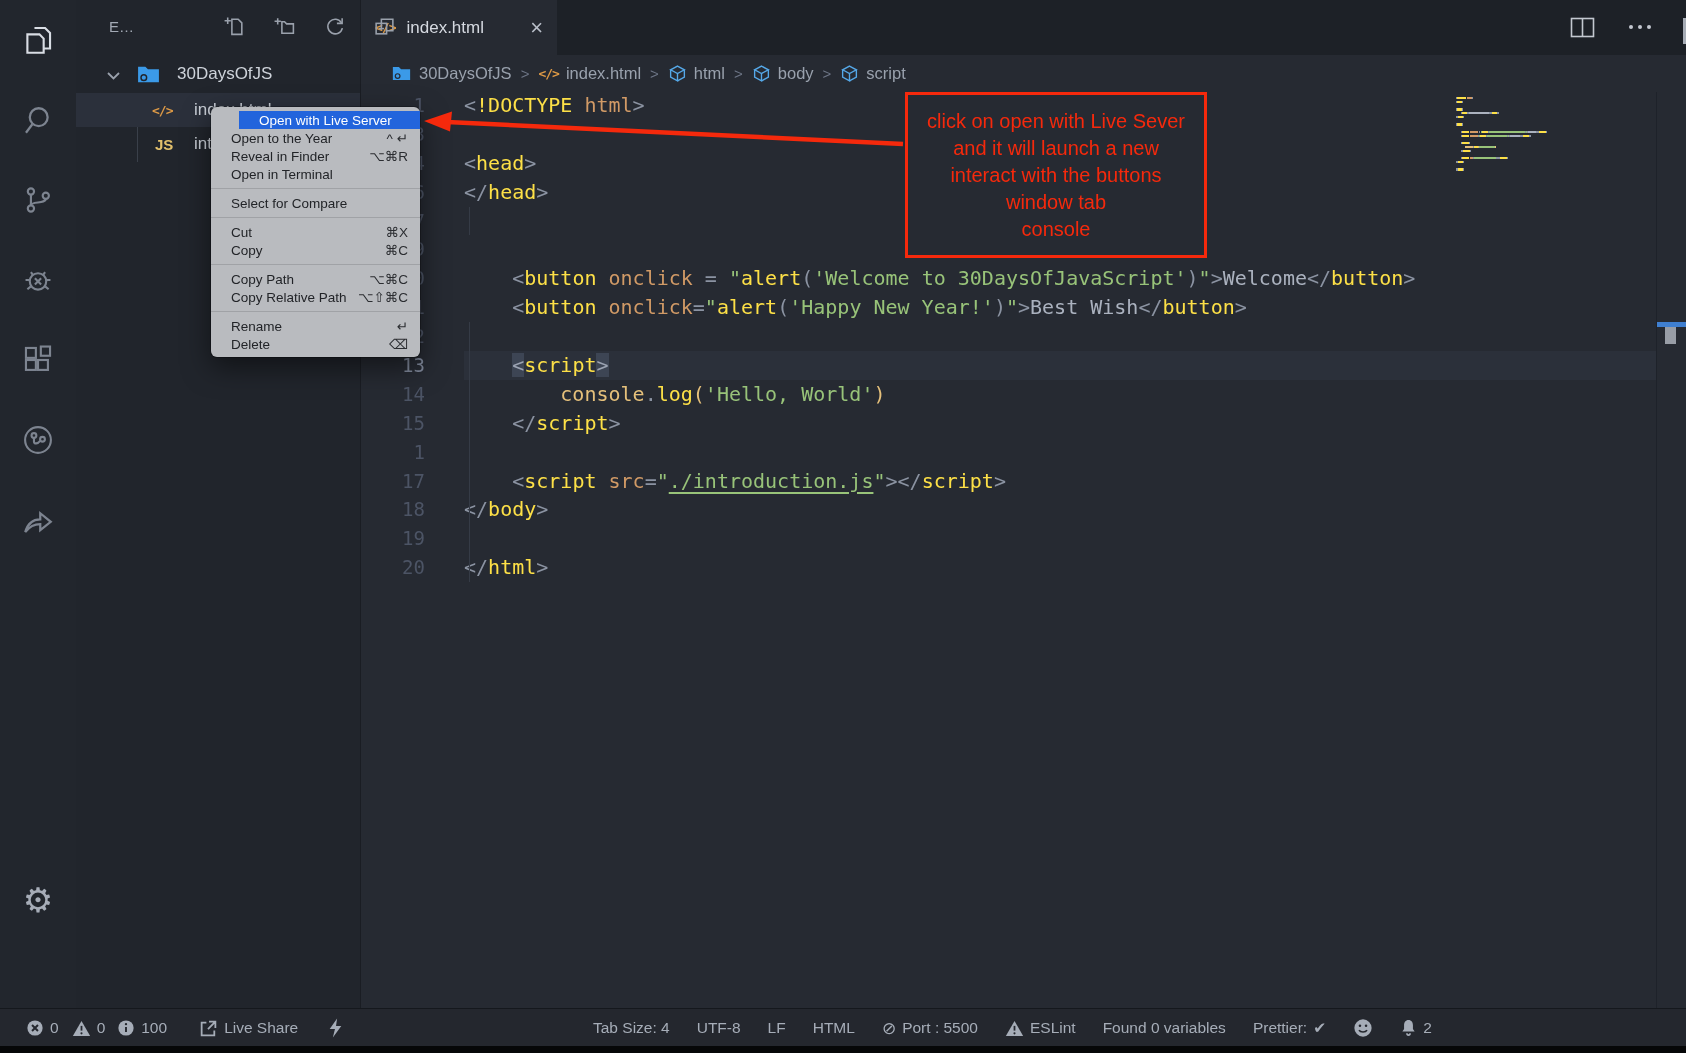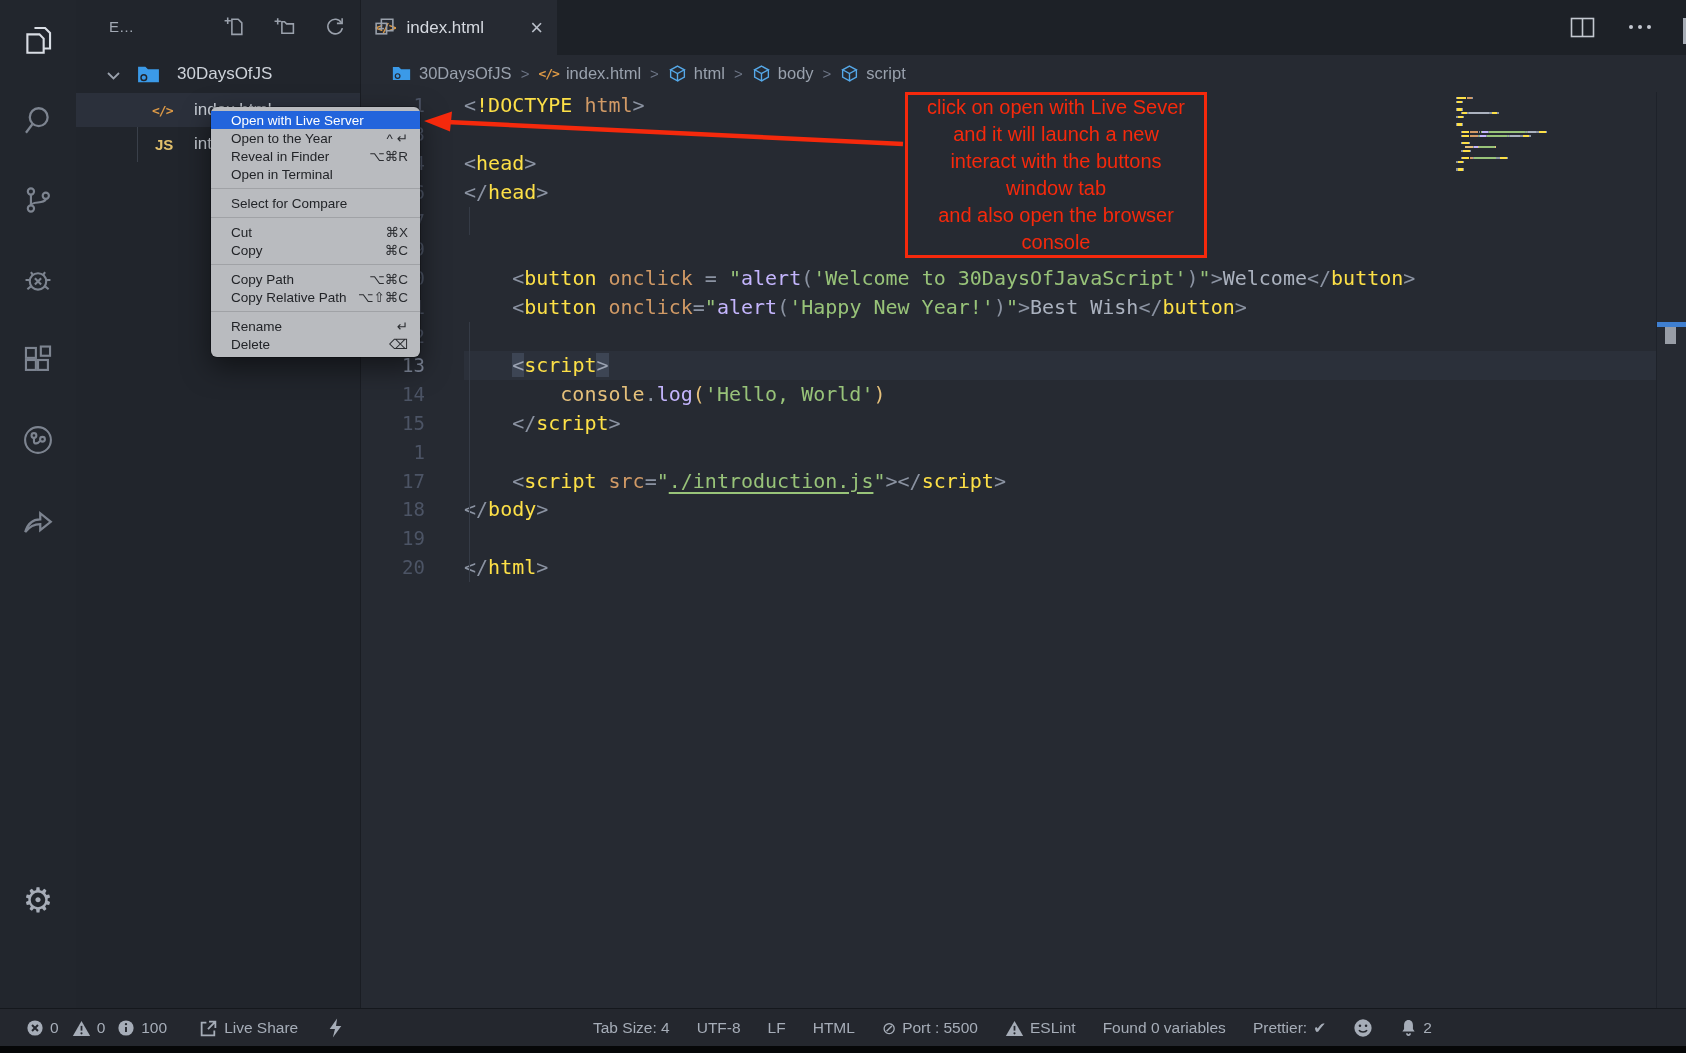--- a/index.html
+++ b/index.html
@@ -49,38 +49,38 @@
   
   .codearea{position:absolute;left:0;top:91px;right:30px;bottom:0;overflow:hidden;}
   .code-line{display:flex;height:28.9px;line-height:28.9px;font-family:"DejaVu Sans Mono",monospace;font-size:20px;white-space:pre;}
   .ln{width:64px;text-align:right;color:#4c5465;flex-shrink:0;font-size:19px;}
   .lt{margin-left:39px;flex:1;}
   .code-line.current .lt{background:#2b303a;}
   .code-line.current .ln{color:#7e8799;}
   .c-p{color:#8b93a2}.c-pb{color:#9ba3b2;background:#3d4554}.c-tag{color:#fde047}
   .c-attr{color:#d19a66}.c-str{color:#98c379}
   .c-stru{color:#98c379;text-decoration:underline;text-underline-offset:4px}
-  .c-fn{color:#c4b5fd}.c-obj{color:#e5c07b}.c-gold{color:#e5c07b}.c-txt{color:#abb2bf}
+  .c-fn{color:#fde047}.c-obj{color:#e5c07b}.c-gold{color:#e5c07b}.c-txt{color:#abb2bf}
   .indent-guide{position:absolute;width:1px;background:#353b46;left:108px;}
 
   
   .minimap{position:absolute;left:1095px;top:97px;width:110px;overflow:hidden;}
   .mm-line{height:3.75px;white-space:nowrap;font-size:0;}
   .mm-tok{display:inline-block;height:2.4px;background:currentColor;}
   .ruler{position:absolute;right:0;top:92px;width:30px;bottom:0;background:#262a32;border-left:1px solid #1e222a;}
   .ruler-cursor{position:absolute;left:0;top:230px;width:100%;height:5px;background:#3f7fd0;}
   .ruler-thumb{position:absolute;left:8px;top:235px;width:11px;height:17px;background:#989da6;}
 
   
   .menu{position:absolute;left:211px;top:107px;width:209px;background:#b9bbbf;border-radius:6px;
         box-shadow:0 10px 28px rgba(0,0,0,.5),0 0 0 1px rgba(0,0,0,.25);padding:4px 0;z-index:40;
         font-size:13.5px;color:#222428;}
   .menu-item{height:18px;display:flex;align-items:center;padding:0 12px 0 20px;justify-content:space-between;}
   .menu-item .ms{color:#2b2d31;}
-  .menu-item.hl{background:#2264dc;color:#fff;}
+  .menu-item.hl{background:#2264dc;color:#fff;margin-left:28px;}
   .menu-item.hl .ms{color:#fff;}
   .menu-sep{height:1px;background:#a0a2a6;margin:5px 0;}
 
   
   .annotation{position:absolute;left:905px;top:92px;width:302px;height:166px;border:3px solid #f5290c;
               box-sizing:border-box;display:flex;flex-direction:column;justify-content:center;
               text-align:center;color:#f5290c;font-size:20px;line-height:27px;z-index:30;}
   .arrow-overlay{position:absolute;left:0;top:0;width:1686px;height:1053px;z-index:50;pointer-events:none;}
 
   
@@ -378,21 +378,20 @@
         <span class="ml">Delete</span>
         <span class="ms">⌫</span>
       </div>
     </div>
 
   <div class="annotation">
     <div>click on open with Live Sever</div>
     <div>and it will launch a new</div>
     <div>interact with the buttons</div>
     <div>window tab</div>
-    <div>and also open the browser</div>
     <div>console</div>
   </div>
 
   <svg class="arrow-overlay">
     <line x1="903" y1="144" x2="447" y2="122" stroke="#f5290c" stroke-width="4.5"></line>
     <polygon points="424,121 452,111.5 450,131.5" fill="#f5290c"></polygon>
   </svg>
 
   <div class="statusbar">
     <div class="sb-left">

